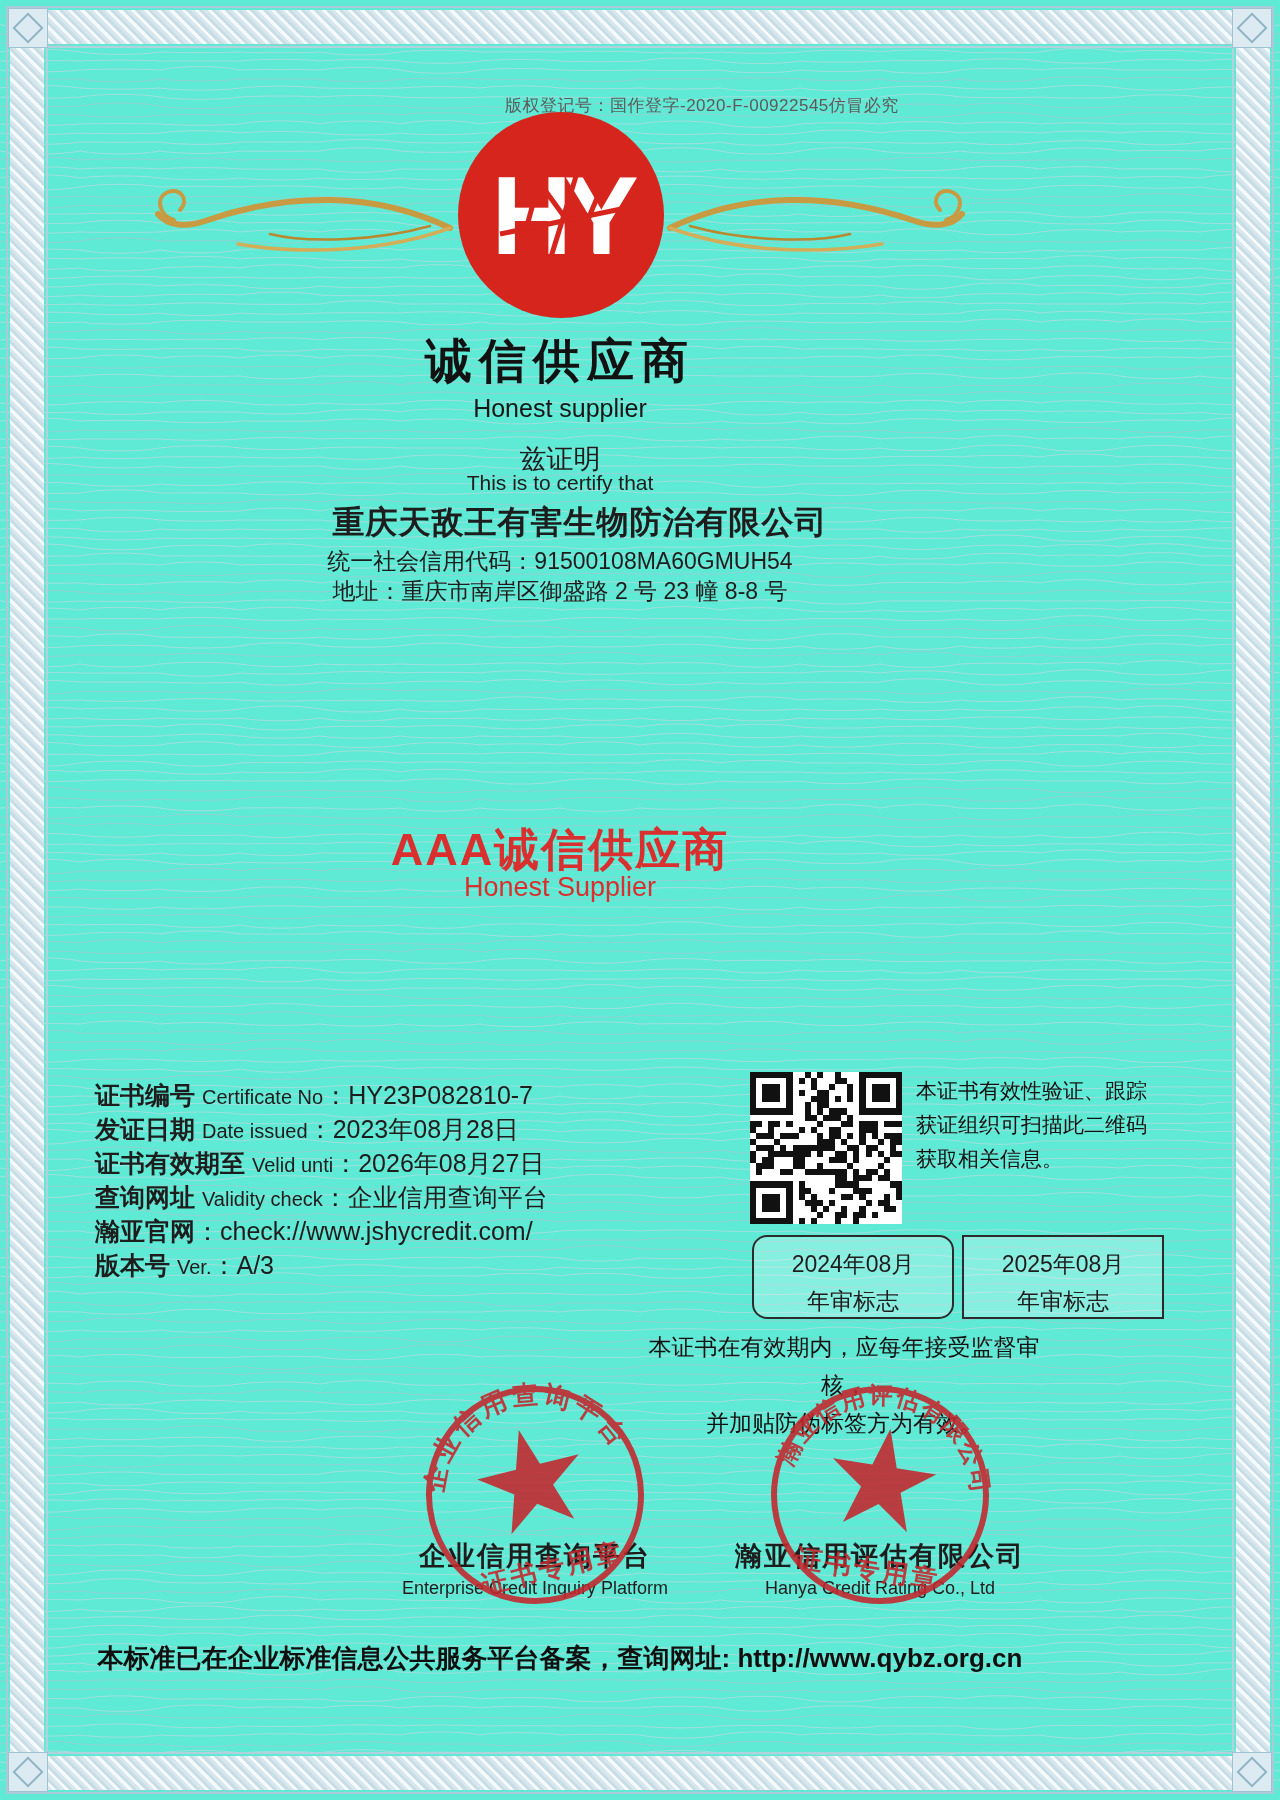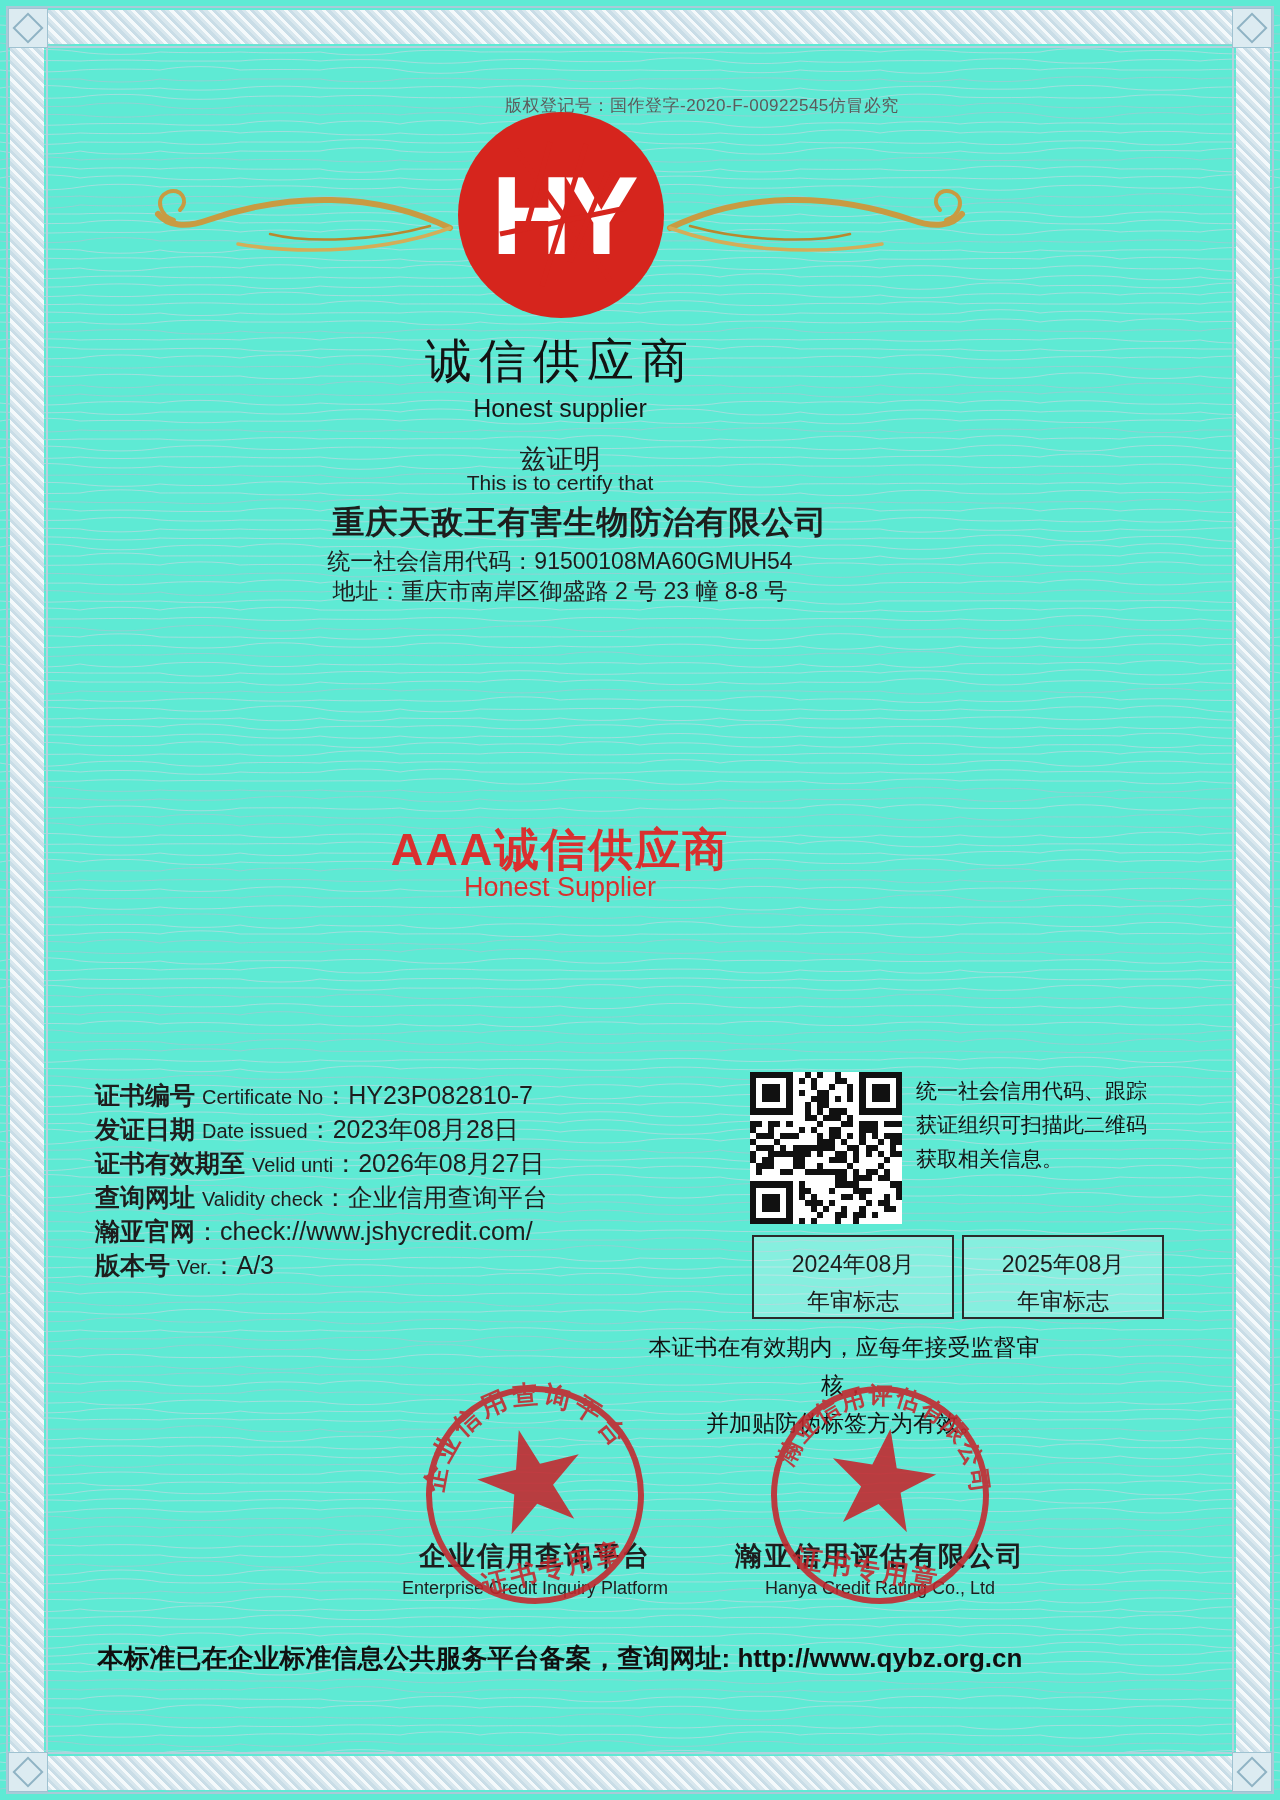--- a/index.html
+++ b/index.html
@@ -20,21 +20,21 @@
   .corner.tl{top:8px;left:8px;} .corner.tr{top:8px;right:8px;}
   .corner.bl{bottom:8px;left:8px;} .corner.br{bottom:8px;right:8px;}
   
   .center-col{position:absolute;left:0;width:1120px;text-align:center;}
   
   .copyright{top:94px;left:505px;font-size:17px;color:#5b5b5b;letter-spacing:.5px;}
   .logo-wrap{top:112px;left:458px;width:206px;height:206px;}
   .flourish{top:176px;width:305px;height:92px;}
   .flourish.left{left:150px;}
   .flourish.right{left:665px;transform:scaleX(-1);}
-  .title-cn{top:330px;font-size:47px;font-weight:400;letter-spacing:7px;color:#121212;}
+  .title-cn{top:330px;font-size:47px;font-weight:700;letter-spacing:7px;color:#121212;}
   .title-en{top:394px;font-size:25px;font-weight:500;color:#161616;}
   .certify-cn{top:441px;font-size:27px;font-weight:500;}
   .certify-en{top:471px;font-size:21px;}
   .company{top:501px;font-size:32px;font-weight:700;letter-spacing:1px;padding-left:20px;}
   .code-line{top:546px;font-size:23px;font-weight:500;}
   .addr-line{top:576px;font-size:23px;font-weight:500;}
   
   .award-cn{top:820px;font-size:45px;font-weight:700;letter-spacing:2px;color:#d9302f;}
   .award-en{top:872px;font-size:27px;font-weight:500;color:#d9302f;}
   
@@ -44,21 +44,21 @@
   .d-en{font-size:20px;margin-left:7px;}
   .d-en:empty{display:none;}
   .d-val{font-size:25px;font-weight:500;}
   
   .qr-box{top:1072px;left:750px;width:152px;height:152px;}
   .qr-box svg{width:100%;height:100%;shape-rendering:crispEdges;}
   .qr-text{top:1074px;left:916px;width:280px;text-align:left;}
   .qr-text span{display:block;font-size:21px;line-height:34px;color:#111;}
   
   .badge{top:1235px;width:198px;height:80px;border:2px solid #2b2b2b;text-align:center;background:rgba(255,255,255,.25);}
-  .badge.b1{left:752px;} .badge.b2{left:962px;}
+  .badge.b1{left:752px;border-radius:15px;} .badge.b2{left:962px;}
   .badge .l1{display:block;margin-top:12px;font-size:23px;}
   .badge .l2{display:block;margin-top:6px;font-size:23px;}
   
   .notice{top:1328px;left:648px;width:392px;text-align:center;}
   .notice span{display:block;font-size:23px;line-height:38px;color:#111;}
   
   .issuer{text-align:center;}
   .issuer.left{top:1538px;left:385px;width:300px;}
   .issuer.right{top:1538px;left:730px;width:300px;}
   .issuer .cn{display:block;font-size:27px;font-weight:700;letter-spacing:2px;}
@@ -549,21 +549,21 @@
         <rect x="2" y="2" width="3" height="3" fill="#111111"></rect>
         <rect x="18" y="0" width="7" height="7" fill="#111111"></rect>
         <rect x="19" y="1" width="5" height="5" fill="#ffffff"></rect>
         <rect x="20" y="2" width="3" height="3" fill="#111111"></rect>
         <rect x="0" y="18" width="7" height="7" fill="#111111"></rect>
         <rect x="1" y="19" width="5" height="5" fill="#ffffff"></rect>
         <rect x="2" y="20" width="3" height="3" fill="#111111"></rect>
       </svg>
   </div>
   <div class="abs qr-text">
-    <span>统一社会信用代码、跟踪</span>
+    <span>本证书有效性验证、跟踪</span>
     <span>获证组织可扫描此二维码</span>
     <span>获取相关信息。</span>
   </div>
 
   <div class="abs badge b1">
     <span class="l1">2024年08月</span>
     <span class="l2">年审标志</span>
   </div>
   <div class="abs badge b2">
     <span class="l1">2025年08月</span>

